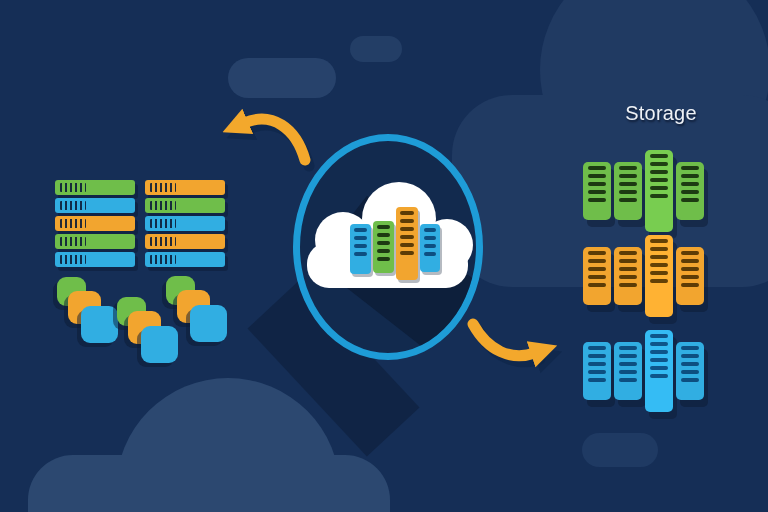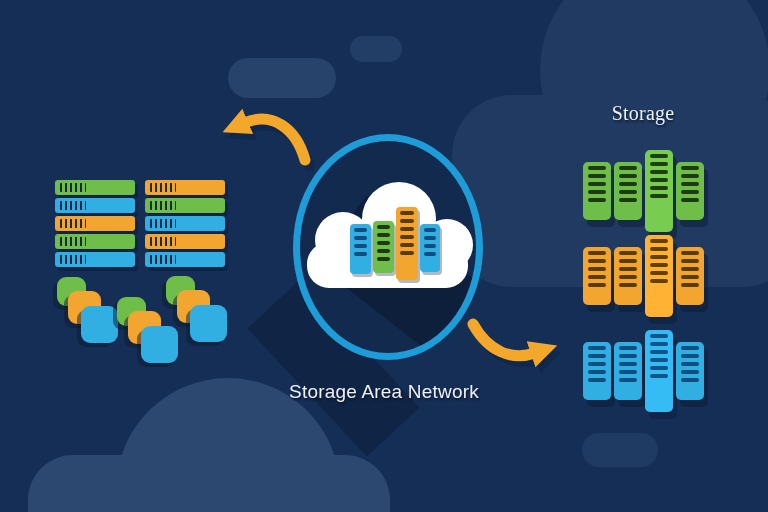--- a/index.html
+++ b/index.html
@@ -12,21 +12,21 @@
   .bgcloud{position:absolute;background:#203a62;}
   .round{border-radius:999px;}
   .circle{border-radius:50%;}
   
   .label{
     position:absolute;color:#eef1f6;
     text-shadow:1px 2px 2px rgba(8,18,38,0.75);
     letter-spacing:.2px;
   }
   .label-servers{left:84px;top:90px;width:132px;font-size:20px;line-height:27px;text-align:left;}
-  .label-storage{left:583px;top:102px;width:120px;font-size:20px;text-align:center;font-family:Liberation Serif, serif;}
+  .label-storage{left:601px;top:102px;width:120px;font-size:20px;text-align:center;}
   .label-san{left:254px;top:381px;width:260px;font-size:19px;text-align:center;}
   
   #server-rack{position:absolute;left:55px;top:180px;display:flex;gap:10px;}
   .rack-col{display:flex;flex-direction:column;}
   .server-bar{
     width:80px;height:15px;border-radius:3px;margin-bottom:3px;
     box-shadow:3px 4px 0 rgba(11,25,50,0.45);
   }
   .server-ticks{
     margin:3px 0 0 5px;width:26px;height:9px;border-radius:1px;
@@ -157,21 +157,20 @@
           <div class="slot" style="background: rgb(92, 60, 6);"></div>
         </div>
         <div class="san-tower" style="left: 120px; top: 83px; width: 20px; height: 48px; background: rgb(49, 174, 226);">
           <div class="slot" style="background: rgb(13, 79, 128);"></div>
           <div class="slot" style="background: rgb(13, 79, 128);"></div>
           <div class="slot" style="background: rgb(13, 79, 128);"></div>
           <div class="slot" style="background: rgb(13, 79, 128);"></div>
         </div>
       </div>
   </div>
-  <div class="label label-san">Storage Area Network</div>
 
   <div class="label label-storage">Storage</div>
   <div id="storage-grid">
       <div class="st-row" style="top: 150px; height: 82px;">
         <div class="st-tower" style="left: 0px; top: 12px; height: 58px; background: rgb(111, 190, 74);">
           <div class="slot" style="background: rgb(29, 58, 18);"></div>
           <div class="slot" style="background: rgb(29, 58, 18);"></div>
           <div class="slot" style="background: rgb(29, 58, 18);"></div>
           <div class="slot" style="background: rgb(29, 58, 18);"></div>
           <div class="slot" style="background: rgb(29, 58, 18);"></div>

